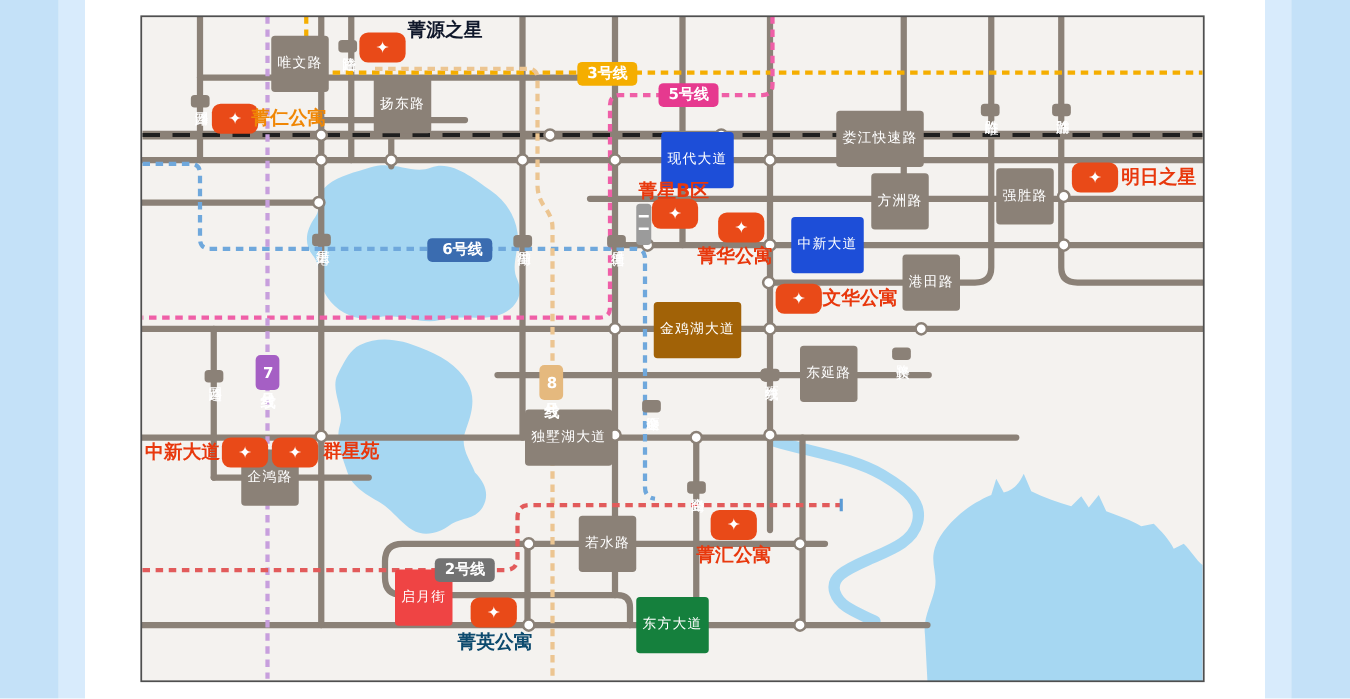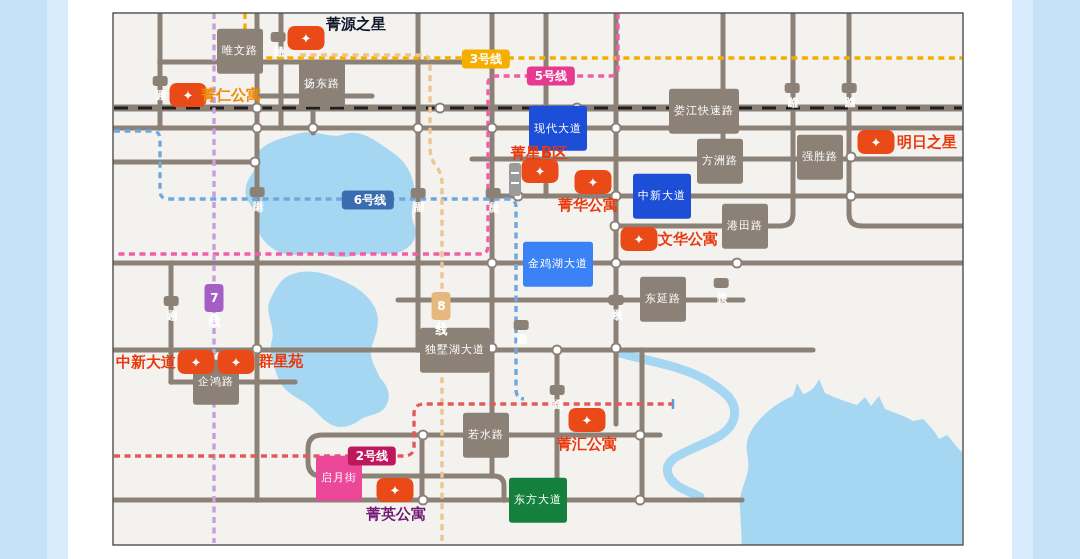--- a/index.html
+++ b/index.html
@@ -112,45 +112,45 @@
     </svg>
   <div id="overlay">
       <div class="road-badge" style="left: 240px; top: 51px; background: rgb(139, 129, 119); color: rgb(255, 255, 255);">唯文路</div>
       <div class="road-badge" style="left: 322px; top: 84px; background: rgb(139, 129, 119); color: rgb(255, 255, 255);">扬东路</div>
       <div class="road-badge" style="left: 704px; top: 111px; background: rgb(139, 129, 119); color: rgb(255, 255, 255);">娄江快速路</div>
       <div class="road-badge" style="left: 558px; top: 128px; background: #1d4ed8; color: rgb(255, 255, 255); font-family: Liberation Serif, serif;">现代大道</div>
       <div class="road-badge" style="left: 720px; top: 161px; background: rgb(139, 129, 119); color: rgb(255, 255, 255);">方洲路</div>
       <div class="road-badge" style="left: 820px; top: 157px; background: rgb(139, 129, 119); color: rgb(255, 255, 255);">强胜路</div>
       <div class="road-badge" style="left: 662px; top: 196px; background: #1d4ed8; color: rgb(255, 255, 255);">中新大道</div>
       <div class="road-badge" style="left: 745px; top: 226px; background: rgb(139, 129, 119); color: rgb(255, 255, 255);">港田路</div>
-      <div class="road-badge" style="left: 558px; top: 264px; background: #3b82f6; color: rgb(255, 255, 255); text-align: right;">金鸡湖大道</div>
+      <div class="road-badge" style="left: 558px; top: 264px; background: #a16207; color: rgb(255, 255, 255); text-align: right;">金鸡湖大道</div>
       <div class="road-badge" style="left: 663px; top: 299px; background: rgb(139, 129, 119); color: rgb(255, 255, 255);">东延路</div>
       <div class="road-badge" style="left: 455px; top: 350px; background: rgb(139, 129, 119); color: rgb(255, 255, 255);">独墅湖大道</div>
       <div class="road-badge" style="left: 216px; top: 382px; background: rgb(139, 129, 119); color: rgb(255, 255, 255);">企鸿路</div>
       <div class="road-badge" style="left: 486px; top: 435px; background: rgb(139, 129, 119); color: rgb(255, 255, 255);">若水路</div>
-      <div class="road-badge" style="left: 339px; top: 478px; background: #ec4899; color: rgb(255, 255, 255);">启月街</div>
+      <div class="road-badge" style="left: 339px; top: 478px; background: #ef4444; color: rgb(255, 255, 255);">启月街</div>
       <div class="road-badge" style="left: 538px; top: 500px; background: #15803d; color: rgb(255, 255, 255);">东方大道</div>
       <div class="road-badge vert" style="left: 160px; top: 81px; background: rgb(139, 129, 119); color: rgb(255, 255, 255);">泽园路</div>
       <div class="road-badge vert" style="left: 278px; top: 37px; background: rgb(139, 129, 119); color: rgb(255, 255, 255);">陆泾路</div>
       <div class="road-badge vert" style="left: 792px; top: 88px; background: rgb(139, 129, 119); color: rgb(255, 255, 255);">唯胜路</div>
       <div class="road-badge vert" style="left: 849px; top: 88px; background: rgb(139, 129, 119); color: rgb(255, 255, 255);">胜浦路</div>
       <div class="road-badge vert" style="left: 257px; top: 192px; background: rgb(139, 129, 119); color: rgb(255, 255, 255);">星港街</div>
       <div class="road-badge vert" style="left: 418px; top: 193px; background: rgb(139, 129, 119); color: rgb(255, 255, 255);">星湖街</div>
       <div class="road-badge vert" style="left: 493px; top: 193px; background: rgb(139, 129, 119); color: rgb(255, 255, 255);">星塘街</div>
       <div class="road-badge vert" style="left: 171px; top: 301px; background: rgb(139, 129, 119); color: rgb(255, 255, 255);">通园路</div>
       <div class="road-badge vert" style="left: 521px; top: 325px; background: rgb(139, 129, 119); color: rgb(255, 255, 255);">金堰路</div>
       <div class="road-badge vert" style="left: 616px; top: 300px; background: rgb(139, 129, 119); color: rgb(255, 255, 255);">中环东线</div>
       <div class="road-badge vert" style="left: 721px; top: 283px; background: rgb(139, 129, 119); color: rgb(255, 255, 255);">长兴路</div>
       <div class="road-badge vert" style="left: 557px; top: 390px; background: rgb(139, 129, 119); color: rgb(255, 255, 255);">金尚路</div>
       <div class="metro-badge" style="left: 457px; top: 59px; background: rgb(245, 174, 0); margin-left: 29px;">3号线</div>
       <div class="metro-badge" style="left: 551px; top: 76px; background: rgb(230, 57, 143);">5号线</div>
       <div class="metro-badge" style="left: 368px; top: 200px; background: rgb(58, 108, 176); padding-left: 12px;">6号线</div>
       <div class="metro-badge vert" style="left: 214px; top: 298px; background: rgb(165, 95, 196);">7号线</div>
       <div class="metro-badge vert" style="left: 441px; top: 306px; background: rgb(229, 185, 126);">8号线</div>
-      <div class="metro-badge" style="left: 372px; top: 456px; background: #be185d;">2号线</div>
+      <div class="metro-badge" style="left: 372px; top: 456px; background: #737373;">2号线</div>
       <div class="prop-marker" style="left: 306px; top: 38px; background: rgb(233, 74, 24);">
         <span style="color: rgb(255, 255, 255);">✦</span>
       </div>
       <div class="prop-label" style="left: 356px; top: 24px; color: #0f172a;">菁源之星</div>
       <div class="prop-marker" style="left: 188px; top: 95px; background: rgb(233, 74, 24);">
         <span style="color: rgb(255, 255, 255);">✦</span>
       </div>
       <div class="prop-label" style="left: 231px; top: 95px; color: rgb(240, 135, 5);">菁仁公寓</div>
       <div class="prop-marker" style="left: 876px; top: 142px; background: rgb(233, 74, 24);">
         <span style="color: rgb(255, 255, 255);">✦</span>
@@ -176,15 +176,15 @@
         <span style="color: rgb(255, 255, 255);">✦</span>
       </div>
       <div class="prop-label" style="left: 281px; top: 361px; color: rgb(232, 56, 13);">群星苑</div>
       <div class="prop-marker" style="left: 587px; top: 420px; background: rgb(233, 74, 24);">
         <span style="color: rgb(255, 255, 255);">✦</span>
       </div>
       <div class="prop-label" style="left: 587px; top: 444px; color: rgb(232, 56, 13);">菁汇公寓</div>
       <div class="prop-marker" style="left: 395px; top: 490px; background: rgb(233, 74, 24);">
         <span style="color: rgb(255, 255, 255);">✦</span>
       </div>
-      <div class="prop-label" style="left: 396px; top: 514px; color: #701a75;">菁英公寓</div>
+      <div class="prop-label" style="left: 396px; top: 514px; color: #0c4a6e;">菁英公寓</div>
     </div>
 </div>
 
 </body></html>

